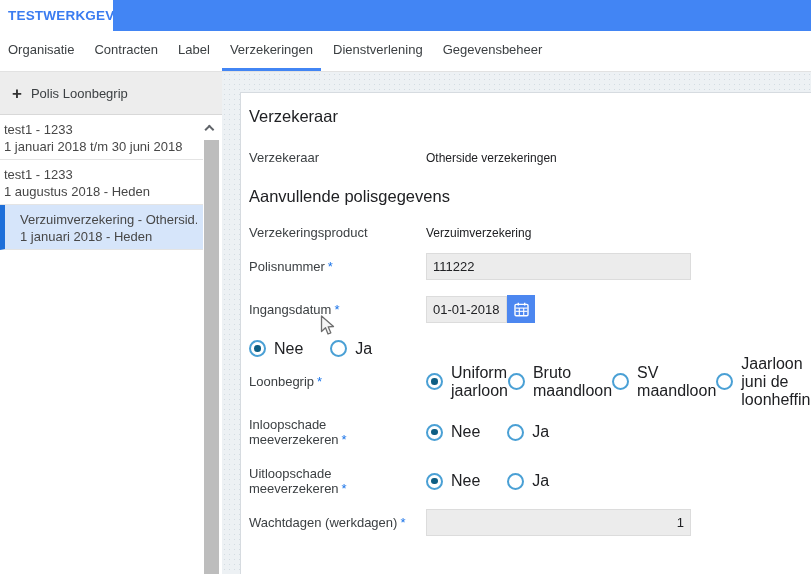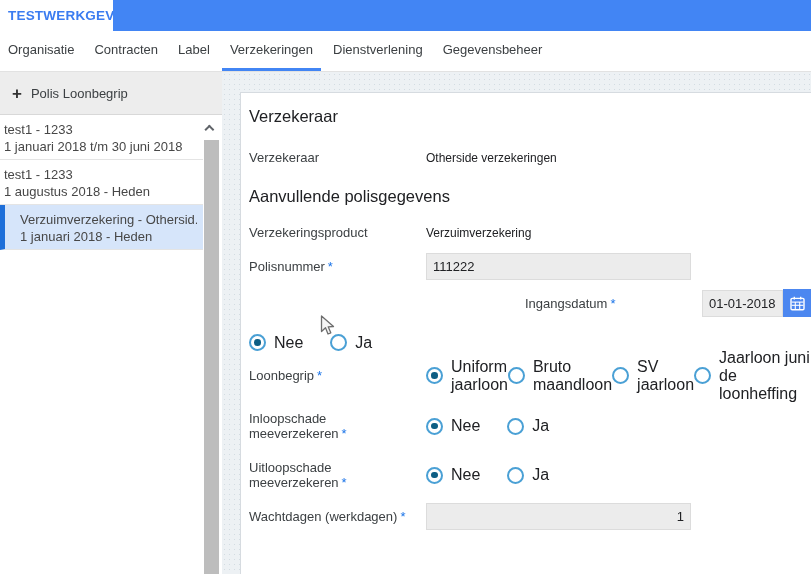--- a/index.html
+++ b/index.html
@@ -54,21 +54,21 @@
   .radios-v { display:flex; flex-direction:row; row-gap:3px; }
   .radio-opt { display:flex; align-items:center; gap:8px; font-size:16px; color:#202124; height:17px; }
   .radio { width:17px; height:17px; border:2px solid #4aa0d5; border-radius:50%; position:relative; flex-shrink:0; background:#fff; }
   .radio .dot { position:absolute; left:3.2px; top:3.2px; width:6.6px; height:6.6px; border-radius:50%; background:#0d5e84; }
   
   #sec1 { margin-top:14px; }
   #row-insurer { margin-top:24px; }
   #sec2 { margin-top:22px; }
   #row-product { margin-top:19px; }
   #row-polisnummer { margin-top:13px; }
-  #row-ingangsdatum { margin-top:9px;justify-content:flex-end; }
+  #row-ingangsdatum { margin-top:15px; }
   #row-einddatum { margin-top:17px; }
   #row-loonbegrip { margin-top:16px; }
   #row-loonbegrip .lbl { padding-top:1px; }
   #row-inloop { margin-top:27px; }
   #row-uitloop { margin-top:19px; }
   #row-wachtdagen { margin-top:13px; }
   .cursor { position:absolute; left:320px; top:315px; z-index:20; pointer-events:none; }
 </style>
 </head>
 <body>
@@ -191,21 +191,21 @@
                 <span class="dot"></span>
               </span>
             <span>Uniform jaarloon</span>
           </label>
           <label class="radio-opt">
             <span class="radio"></span>
             <span>Bruto maandloon</span>
           </label>
           <label class="radio-opt">
             <span class="radio"></span>
-            <span>SV jaarloon</span>
+            <span>SV maandloon</span>
           </label>
           <label class="radio-opt">
             <span class="radio"></span>
             <span>Jaarloon juni de loonheffing</span>
           </label>
         </div>
       </div>
 
       <div class="row" id="row-inloop">
         <div class="lbl">

